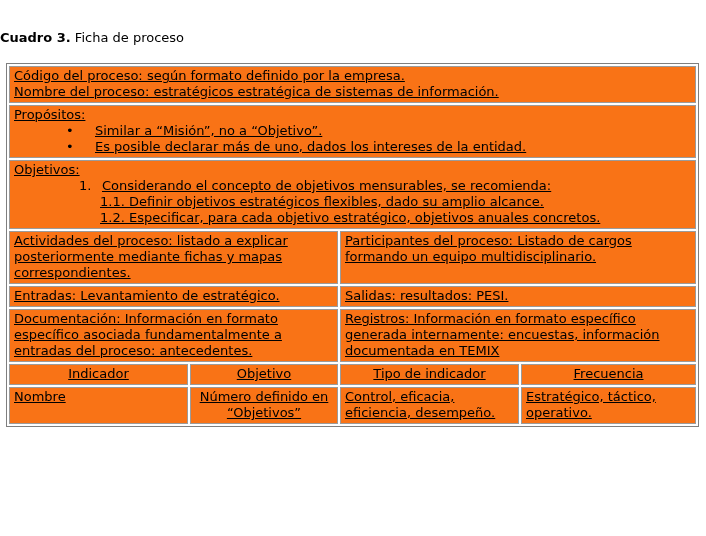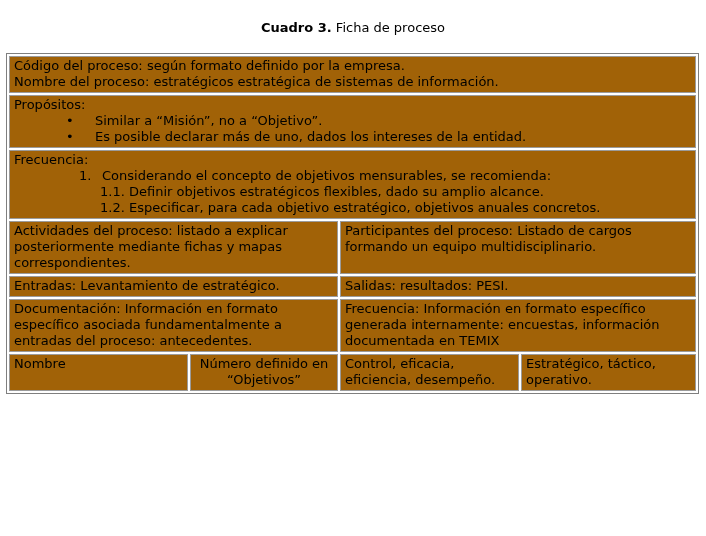--- a/index.html
+++ b/index.html
@@ -4,43 +4,43 @@
 <style>
   * { margin: 0; padding: 0; box-sizing: border-box; }
   html, body {
     width: 706px;
     background: #ffffff;
     font-family: "DejaVu Sans", "Liberation Sans", sans-serif;
     color: #000000;
   }
   body { height: 536px; overflow: hidden; }
   .page-title {
-    margin-top: 20px;
-    text-align: center;
+    margin-top: 30px;
     font-size: 13px;
     line-height: 15px;
   }
   .page-title .bold { font-weight: bold; }
   table.ficha {
     margin: 18px 0 0 6px;
     width: 693px;
     border-collapse: separate;
     border-spacing: 2px;
     border: 1px solid #7f7f7f;
     background: #ffffff;
     table-layout: fixed;
   }
   table.ficha td {
     border: 1px solid #9b9b9b;
     vertical-align: top;
     padding: 1px 4px 2px 4px;
     font-size: 13px;
     line-height: 16px;
-    background: #a16207;
+    background: #f97316;
     overflow: hidden;
+    text-decoration: underline;
   }
   td.center, tr.hdr td { text-align: center; }
   .bullet-item { position: relative; padding-left: 81px; }
   .bullet-item .marker { position: absolute; left: 52px; top: 0; }
   .num-item { position: relative; padding-left: 88px; }
   .num-item .num { position: absolute; left: 65px; top: 0; }
   .sub-item { padding-left: 86px; }
 </style>
 </head>
 <body>
@@ -74,21 +74,21 @@
       </div>
       <div class="bullet-item">
         <span class="marker">•</span>
         <span>Es posible declarar más de uno, dados los intereses de la entidad.</span>
       </div>
     </td>
   </tr>
 
   <tr>
     <td colspan="4">
-      <div>Frecuencia:</div>
+      <div>Objetivos:</div>
       <div class="num-item">
         <span class="num">1.</span>
         <span>Considerando el concepto de objetivos mensurables, se recomienda:</span>
       </div>
       <div class="sub-item">1.1. Definir objetivos estratégicos flexibles, dado su amplio alcance.</div>
       <div class="sub-item">1.2. Especificar, para cada objetivo estratégico, objetivos anuales concretos.</div>
     </td>
   </tr>
 
 
@@ -99,24 +99,30 @@
   </tr>
 
 
   <tr>
     <td colspan="2">Entradas: Levantamiento de estratégico.</td>
     <td colspan="2">Salidas: resultados: PESI.</td>
   </tr>
 
   <tr>
     <td colspan="2">Documentación: Información en formato específico asociada fundamentalmente a entradas del proceso: antecedentes.</td>
-    <td colspan="2">Frecuencia: Información en formato específico generada internamente: encuestas, información documentada en TEMIX</td>
+    <td colspan="2">Registros: Información en formato específico generada internamente: encuestas, información documentada en TEMIX</td>
   </tr>
 
 
+  <tr class="hdr">
+    <td>Indicador</td>
+    <td>Objetivo</td>
+    <td>Tipo de indicador</td>
+    <td>Frecuencia</td>
+  </tr>
 
   <tr>
     <td>Nombre</td>
     <td class="center">Número definido en “Objetivos”</td>
     <td>Control, eficacia, eficiencia, desempeño.</td>
     <td>Estratégico, táctico, operativo.</td>
   </tr>
 </tbody>
   </table>
 

